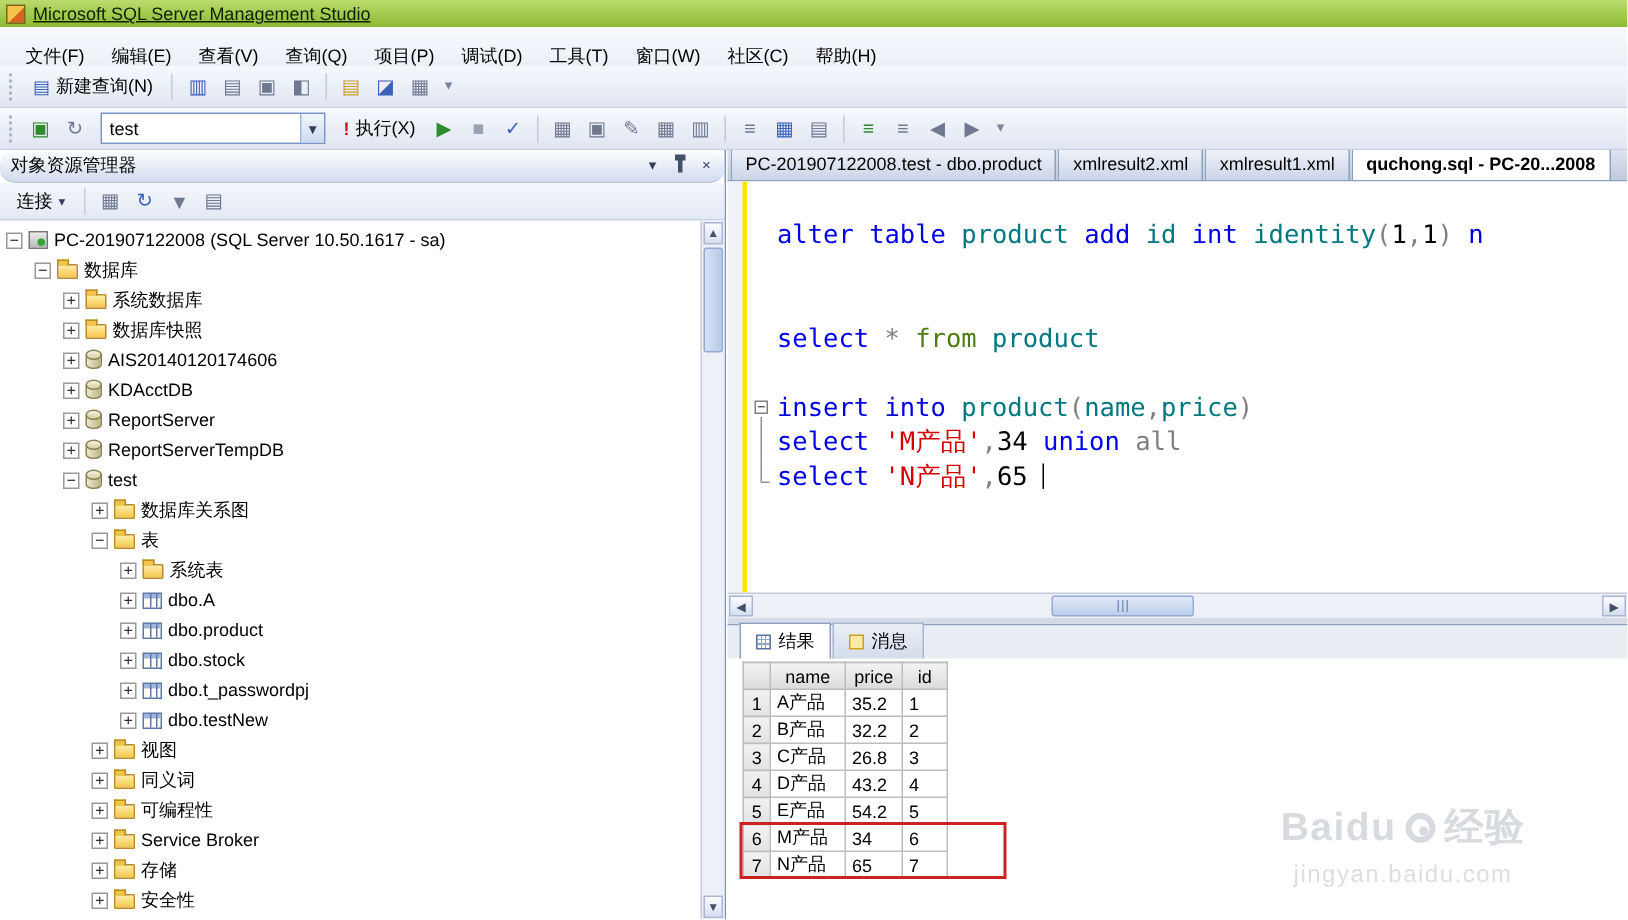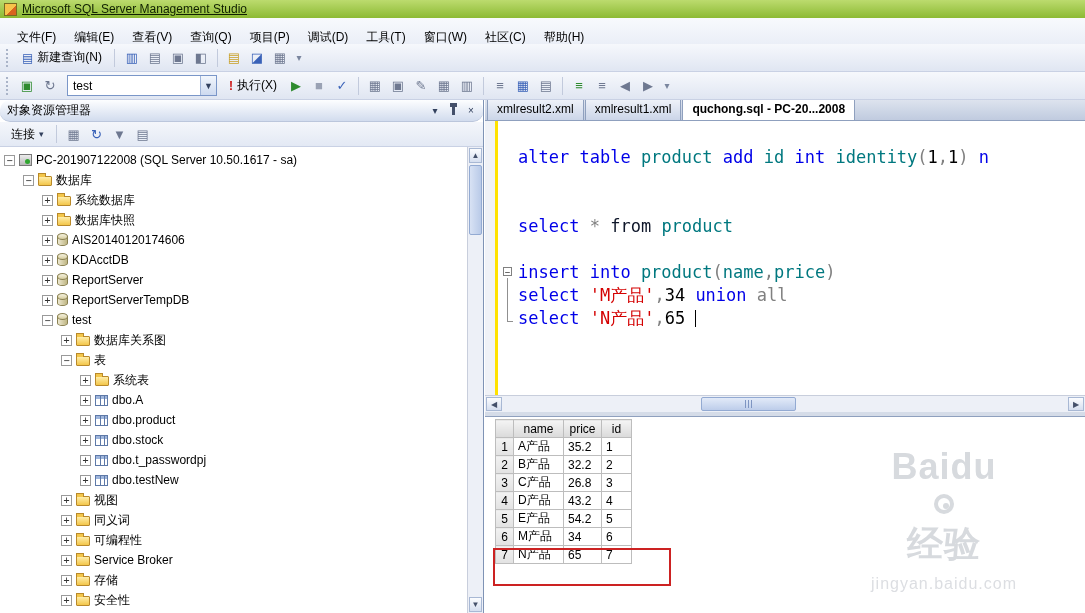--- a/index.html
+++ b/index.html
@@ -113,21 +113,21 @@
                      repeating-linear-gradient(to right,transparent 0 2px,#8FA6CC 2px 3px); }
   .ic-msg { width:10px; height:10px; background:#FFE9A8; border:1px solid #C8A028; }
   table.grid { border-collapse:collapse; font-size:12px; margin:2px 0 0 10px; }
   table.grid th, table.grid td { border:1px solid #BDBDBD; padding:0 4px; height:18px; font-weight:normal; white-space:nowrap; }
   table.grid th { background:linear-gradient(#F4F4F4,#DADADA); text-align:center; }
   table.grid td.rowhdr { background:linear-gradient(#F2F2F2,#E2E2E2); text-align:center; min-width:18px; }
   .col-name{min-width:50px} .col-price{min-width:38px} .col-id{min-width:30px}
   .annotation { position:absolute; border:2px solid #CC2222; pointer-events:none; }
 
   .watermark { position:absolute; right:68px; bottom:20px; text-align:center; color:#D7DADE; }
-  .wm-brand { font-size:36px; font-weight:bold; letter-spacing:1px; display:flex; align-items:center; justify-content:space-between; gap:6px;flex-direction:column; }
+  .wm-brand { font-size:26px; font-weight:bold; letter-spacing:1px; display:flex; align-items:center; justify-content:space-between; gap:6px; }
   .wm-logo { display:inline-block; width:20px; height:20px; border:4px solid #D7DADE; border-radius:50%; position:relative; }
   .wm-logo::after { content:''; position:absolute; left:5px; top:5px; width:6px; height:6px; background:#D7DADE; border-radius:50%; }
   .wm-url { font-size:16px; letter-spacing:1px; margin-top:6px; color:#DCDEE2; }
 </style>
 </head>
 <body>
 
 <div class="titlebar">
   <span class="app-icon"></span>
   <span class="title-text">Microsoft SQL Server Management Studio</span>
@@ -400,20 +400,21 @@
     </div>
   <div class="vscroll">
     <div class="vs-arrow up">▲</div>
     <div class="vs-thumb"></div>
     <div class="vs-arrow down">▼</div>
   </div>
 </div>
 
 <div class="editorarea">
   <div class="tabstrip">
+      <div class="etab">PC-201907122008.test - dbo.product</div>
       <div class="etab">xmlresult2.xml</div>
       <div class="etab">xmlresult1.xml</div>
       <div class="etab active">quchong.sql - PC-20...2008</div>
     </div>
 
   <div class="code-view">
     <div class="ind-margin"></div>
     <div class="change-bar"></div>
     <div class="code-lines">
         <div class="code-line">
@@ -423,21 +424,21 @@
         <div class="code-line">
           <span class="om"></span>
           <span class="code-text"></span>
         </div>
         <div class="code-line">
           <span class="om"></span>
           <span class="code-text"></span>
         </div>
         <div class="code-line">
           <span class="om"></span>
-          <span class="code-text"><span style="color: rgb(0, 0, 232);">select</span><span style="color: rgb(0, 0, 0);"> </span><span style="color: rgb(128, 128, 128);">*</span><span style="color: rgb(0, 0, 0);"> </span><span style="color: #0f172a;">from</span><span style="color: rgb(0, 0, 0);"> </span><span style="color: rgb(0, 120, 127);">product</span></span>
+          <span class="code-text"><span style="color: rgb(0, 0, 232);">select</span><span style="color: rgb(0, 0, 0);"> </span><span style="color: rgb(128, 128, 128);">*</span><span style="color: rgb(0, 0, 0);"> </span><span style="color: #4d7c0f;">from</span><span style="color: rgb(0, 0, 0);"> </span><span style="color: rgb(0, 120, 127);">product</span></span>
         </div>
         <div class="code-line">
           <span class="om"></span>
           <span class="code-text"></span>
         </div>
         <div class="code-line">
           <span class="om om-start">
             <span class="box">−</span>
           </span>
           <span class="code-text"><span style="color: rgb(0, 0, 232);">insert</span><span style="color: rgb(0, 0, 0);"> </span><span style="color: rgb(0, 0, 232);">into</span><span style="color: rgb(0, 0, 0);"> </span><span style="color: rgb(0, 120, 127);">product</span><span style="color: rgb(128, 128, 128);">(</span><span style="color: rgb(0, 120, 127);">name</span><span style="color: rgb(128, 128, 128);">,</span><span style="color: rgb(0, 120, 127);">price</span><span style="color: rgb(128, 128, 128);">)</span></span>
@@ -459,20 +460,30 @@
         <i></i>
         <i></i>
         <i></i>
       </div>
     <div class="hs-arrow right">▶</div>
   </div>
 
   <div class="splitter"></div>
 
   <div class="results">
+    <div class="rtabs">
+        <div class="rtab active">
+          <span class="ic-grid"></span>
+          <span>结果</span>
+        </div>
+        <div class="rtab">
+          <span class="ic-msg"></span>
+          <span>消息</span>
+        </div>
+      </div>
     <table class="grid">
       <thead>
           <tr id="grid-head">
             <th></th>
             <th class="col-name">name</th>
             <th class="col-price">price</th>
             <th class="col-id">id</th>
           </tr>
         </thead>
       <tbody id="grid-body">

